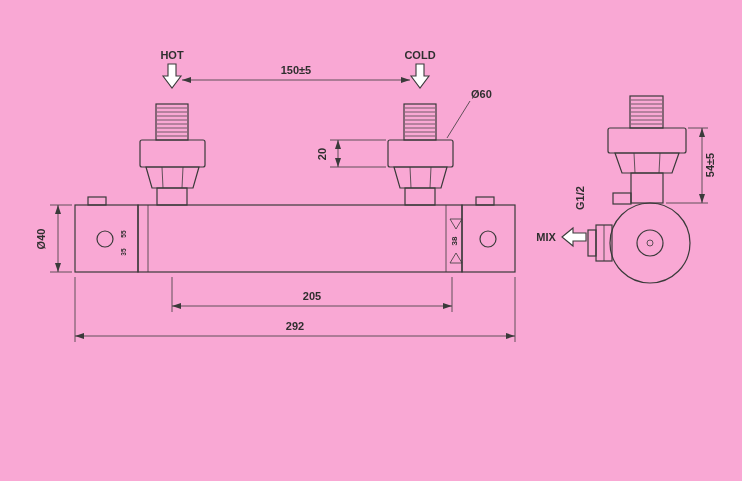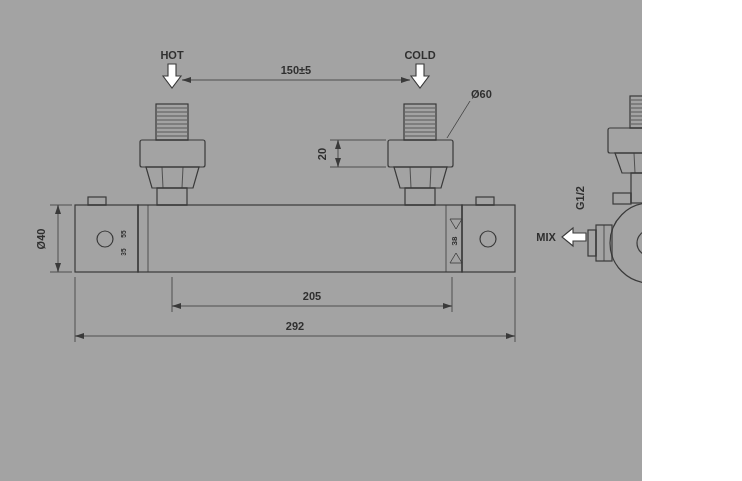--- a/index.html
+++ b/index.html
@@ -3,23 +3,23 @@
 <meta charset="utf-8">
 <style>
   html, body {
     margin: 0;
     padding: 0;
     background: #ffffff;
     font-family: "Liberation Sans", sans-serif;
   }
   .canvas {
     position: relative;
-    width: 642px;
+    width: 742px;
     height: 481px;
-    background: #a3a3a3;
+    background: #f9a8d4;
     overflow: hidden;
   }
   svg { display: block; }
   .outline {
     fill: none;
     stroke: #3a3a3a;
     stroke-width: 1.2;
     stroke-linejoin: miter;
     stroke-linecap: butt;
   }

